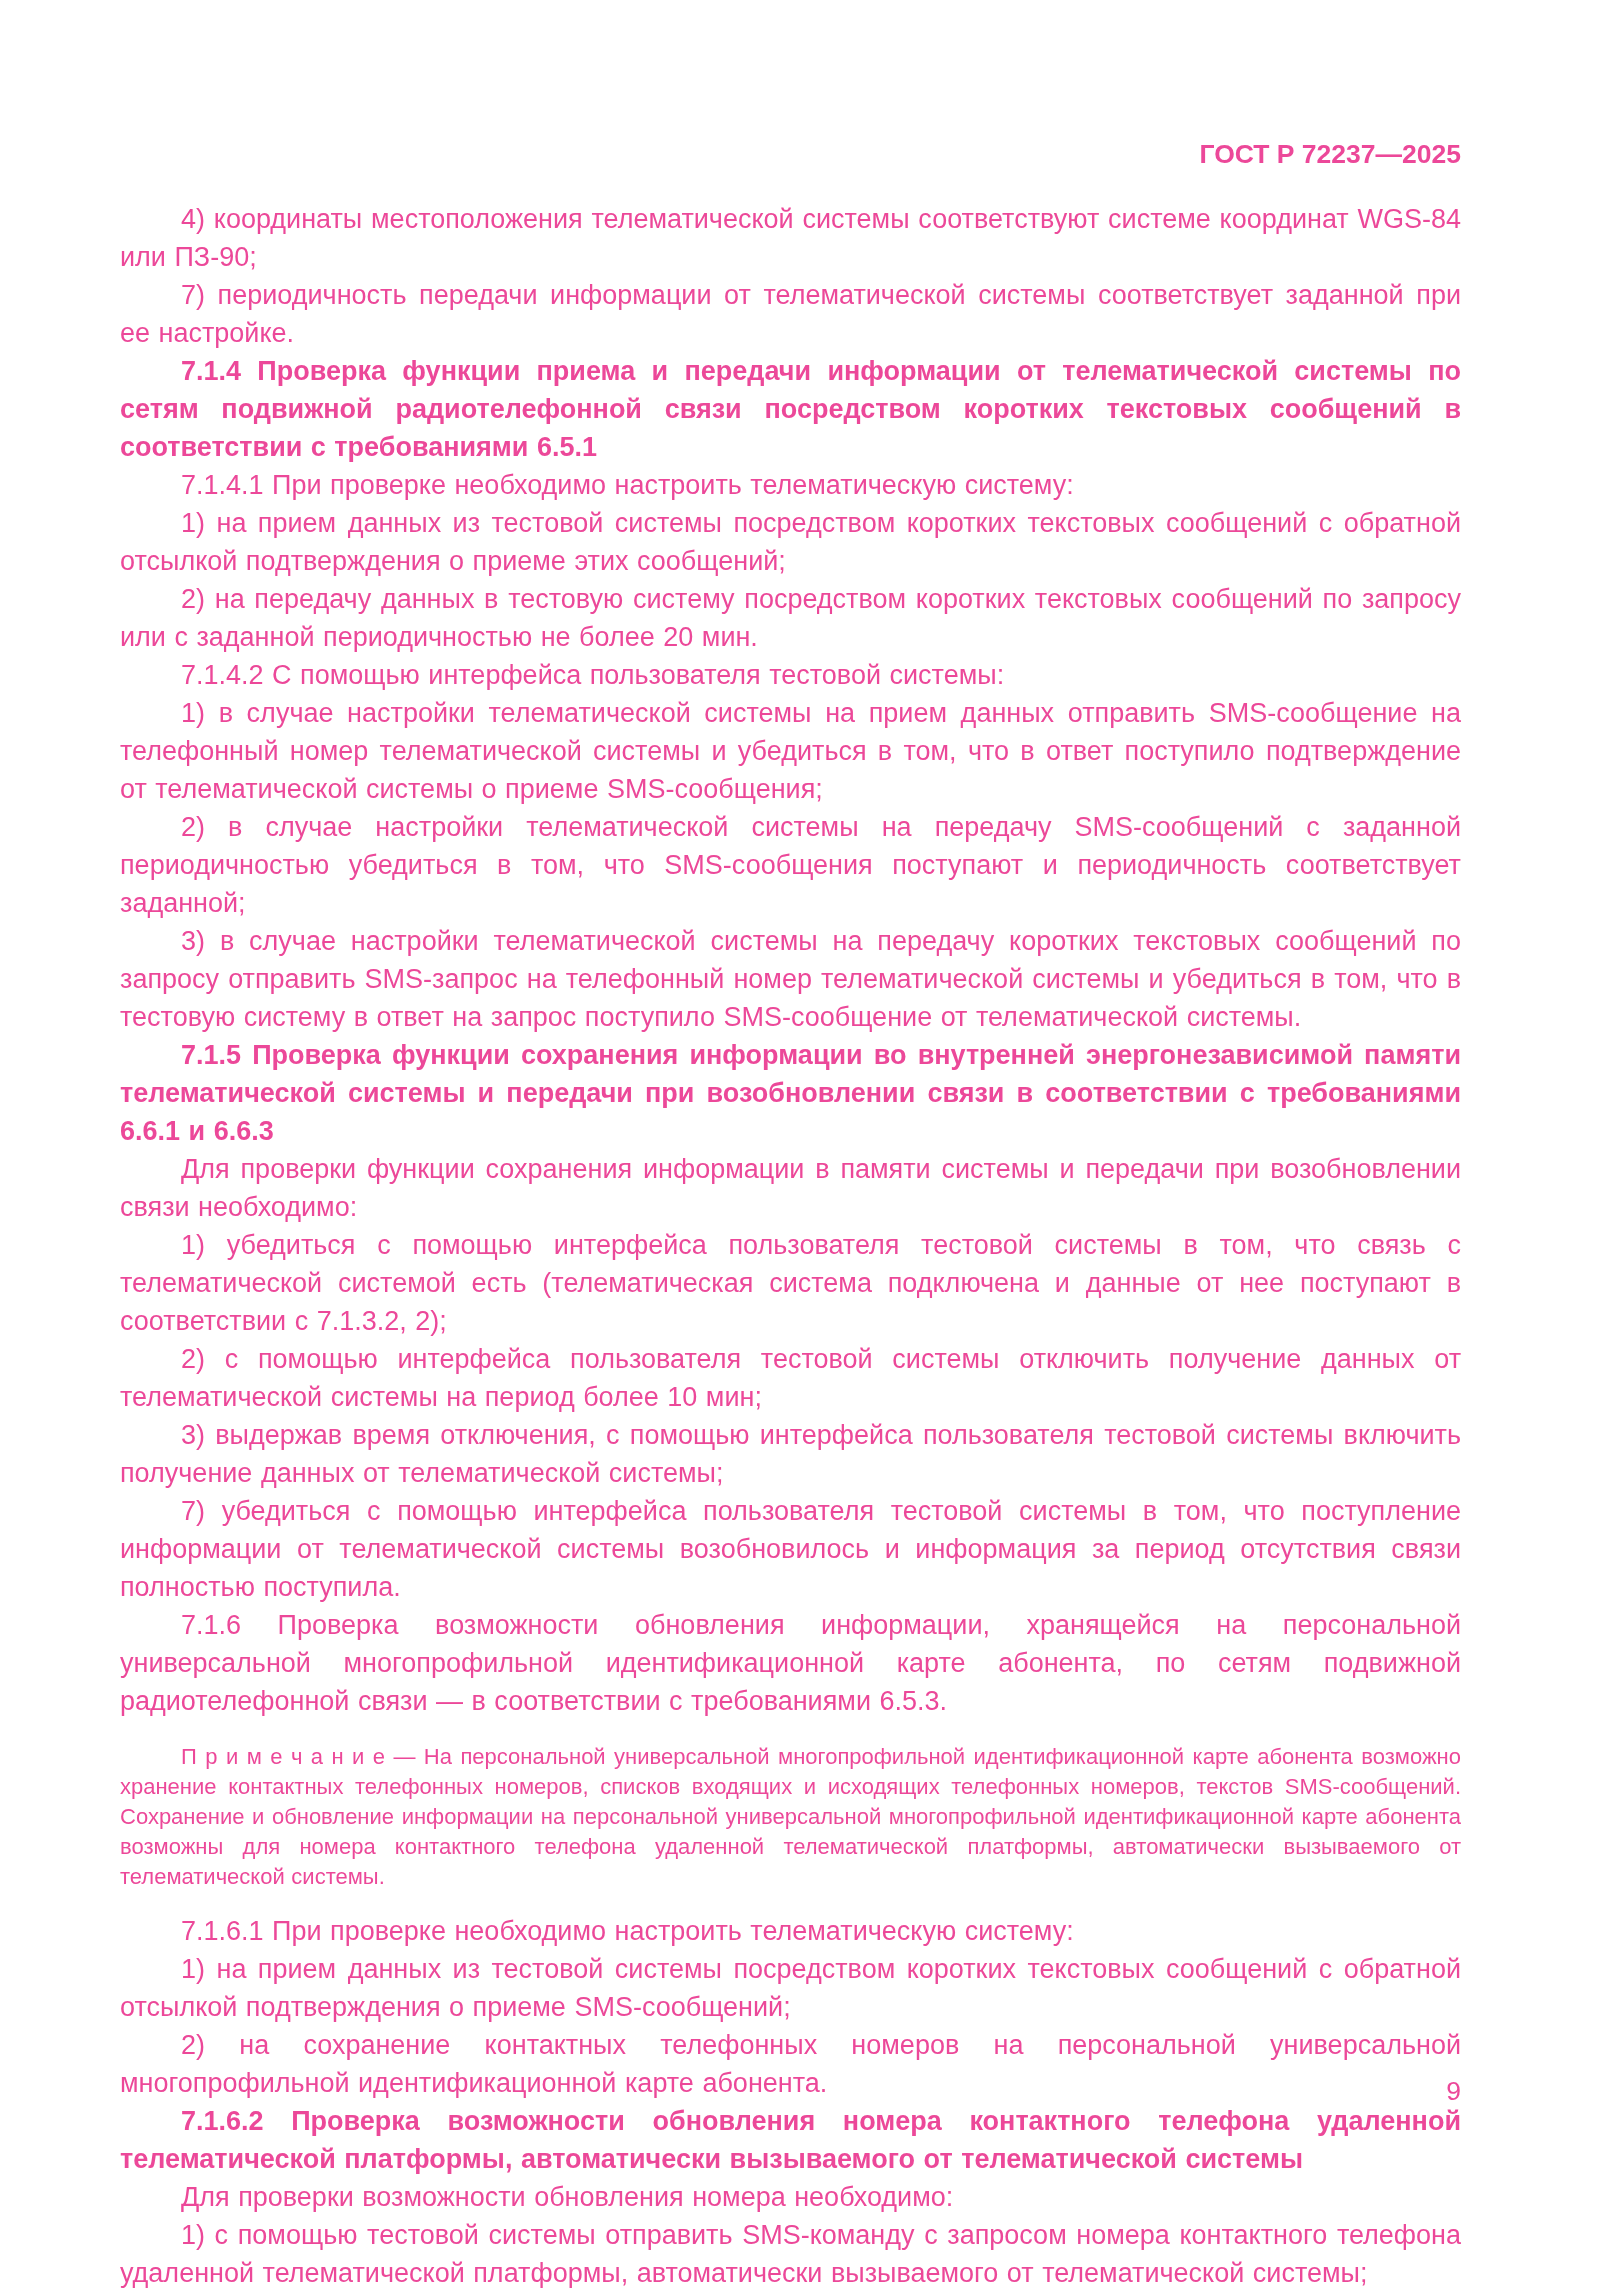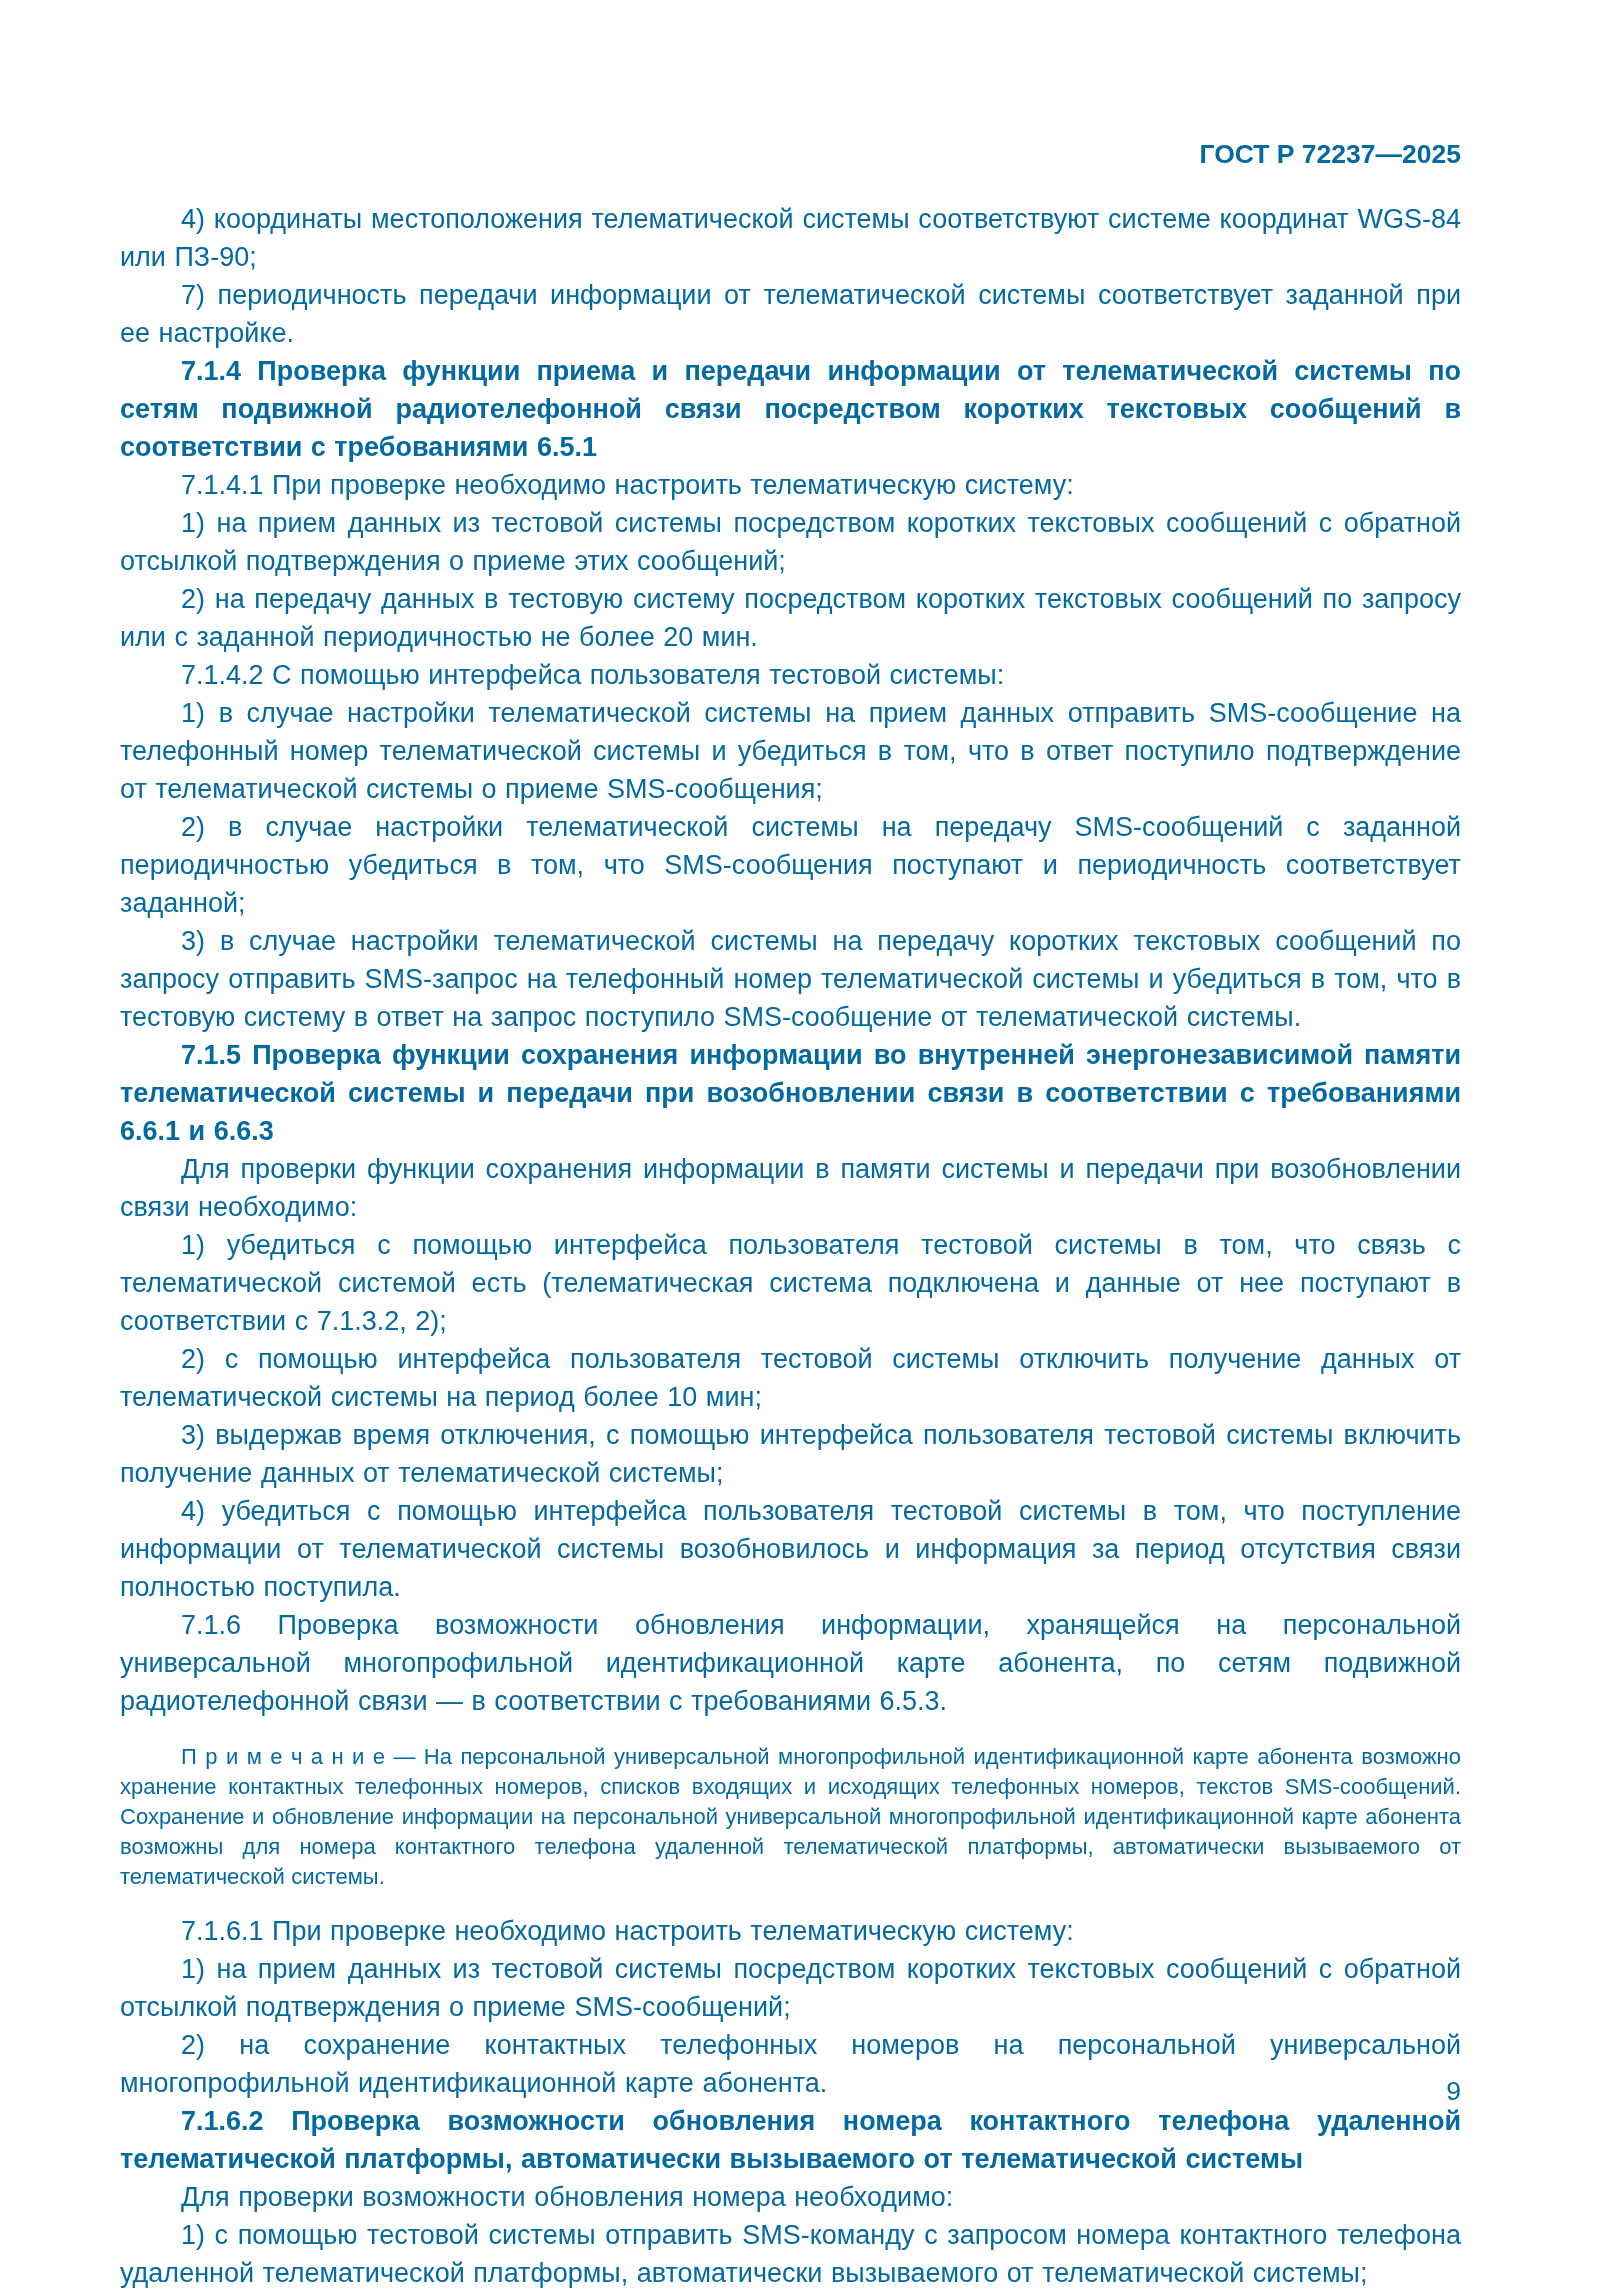--- a/index.html
+++ b/index.html
@@ -6,21 +6,21 @@
     margin: 0;
     padding: 0;
     background: #ffffff;
   }
   .page {
     position: relative;
     width: 1621px;
     height: 2293px;
     background: #ffffff;
     font-family: "Liberation Sans", sans-serif;
-    color: #0369a1;
+    color: #ec4899;
     overflow: hidden;
   }
   .doc-header {
     position: absolute;
     top: 139px;
     left: 120px;
     width: 1341px;
     text-align: right;
     font-weight: bold;
     font-size: 26.5px;
@@ -76,21 +76,21 @@
       <p class="normal">2) на передачу данных в тестовую систему посредством коротких текстовых сообщений по запросу или с заданной периодичностью не более 20 мин.</p>
       <p class="normal">7.1.4.2 С помощью интерфейса пользователя тестовой системы:</p>
       <p class="normal">1) в случае настройки телематической системы на прием данных отправить SMS-сообщение на телефонный номер телематической системы и убедиться в том, что в ответ поступило подтверждение от телематической системы о приеме SMS-сообщения;</p>
       <p class="normal">2) в случае настройки телематической системы на передачу SMS-сообщений с заданной периодичностью убедиться в том, что SMS-сообщения поступают и периодичность соответствует заданной;</p>
       <p class="normal">3) в случае настройки телематической системы на передачу коротких текстовых сообщений по запросу отправить SMS-запрос на телефонный номер телематической системы и убедиться в том, что в тестовую систему в ответ на запрос поступило SMS-сообщение от телематической системы.</p>
       <p class="bold">7.1.5 Проверка функции сохранения информации во внутренней энергонезависимой памяти телематической системы и передачи при возобновлении связи в соответствии с требованиями 6.6.1 и 6.6.3</p>
       <p class="normal">Для проверки функции сохранения информации в памяти системы и передачи при возобновлении связи необходимо:</p>
       <p class="normal">1) убедиться с помощью интерфейса пользователя тестовой системы в том, что связь с телематической системой есть (телематическая система подключена и данные от нее поступают в соответствии с 7.1.3.2, 2);</p>
       <p class="normal">2) с помощью интерфейса пользователя тестовой системы отключить получение данных от телематической системы на период более 10 мин;</p>
       <p class="normal">3) выдержав время отключения, с помощью интерфейса пользователя тестовой системы включить получение данных от телематической системы;</p>
-      <p class="normal">4) убедиться с помощью интерфейса пользователя тестовой системы в том, что поступление информации от телематической системы возобновилось и информация за период отсутствия связи полностью поступила.</p>
+      <p class="normal">7) убедиться с помощью интерфейса пользователя тестовой системы в том, что поступление информации от телематической системы возобновилось и информация за период отсутствия связи полностью поступила.</p>
       <p class="normal">7.1.6 Проверка возможности обновления информации, хранящейся на персональной универсальной многопрофильной идентификационной карте абонента, по сетям подвижной радиотелефонной связи — в соответствии с требованиями 6.5.3.</p>
       <p class="note">П р и м е ч а н и е — На персональной универсальной многопрофильной идентификационной карте абонента возможно хранение контактных телефонных номеров, списков входящих и исходящих телефонных номеров, текстов SMS-сообщений. Сохранение и обновление информации на персональной универсальной многопрофильной идентификационной карте абонента возможны для номера контактного телефона удаленной телематической платформы, автоматически вызываемого от телематической системы.</p>
       <p class="normal">7.1.6.1 При проверке необходимо настроить телематическую систему:</p>
       <p class="normal">1) на прием данных из тестовой системы посредством коротких текстовых сообщений с обратной отсылкой подтверждения о приеме SMS-сообщений;</p>
       <p class="normal">2) на сохранение контактных телефонных номеров на персональной универсальной многопрофильной идентификационной карте абонента.</p>
       <p class="bold">7.1.6.2 Проверка возможности обновления номера контактного телефона удаленной телематической платформы, автоматически вызываемого от телематической системы</p>
       <p class="normal">Для проверки возможности обновления номера необходимо:</p>
       <p class="normal">1) с помощью тестовой системы отправить SMS-команду с запросом номера контактного телефона удаленной телематической платформы, автоматически вызываемого от телематической системы;</p>
     </div>
 

